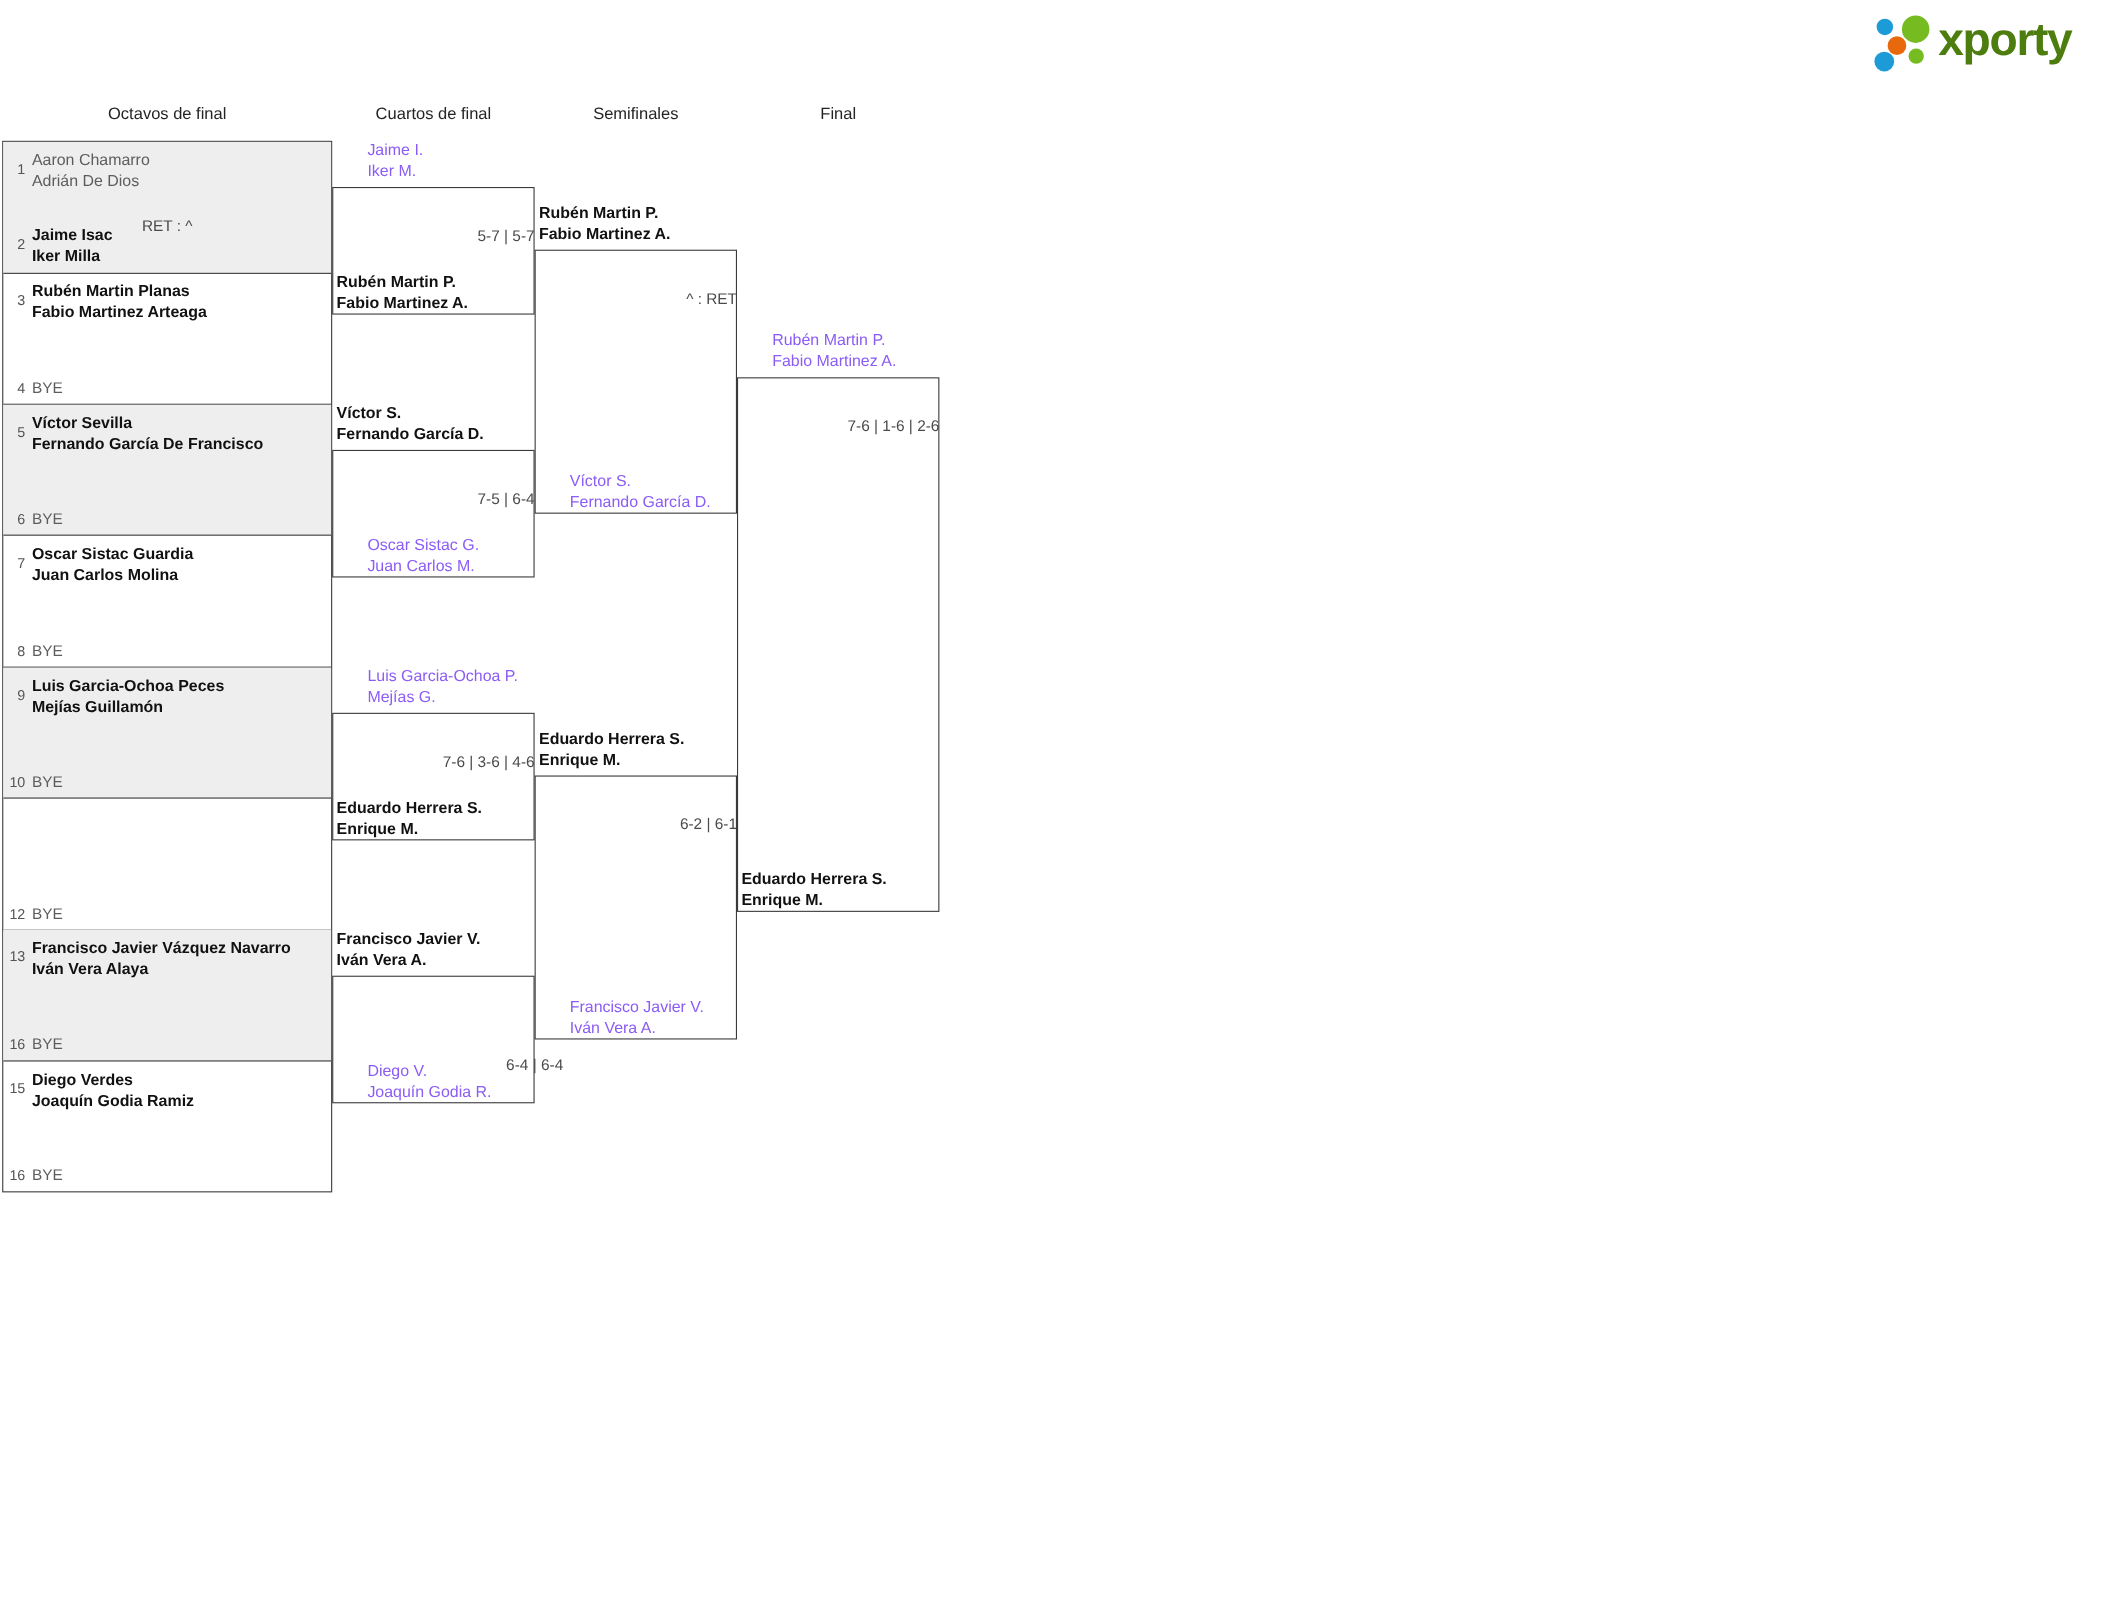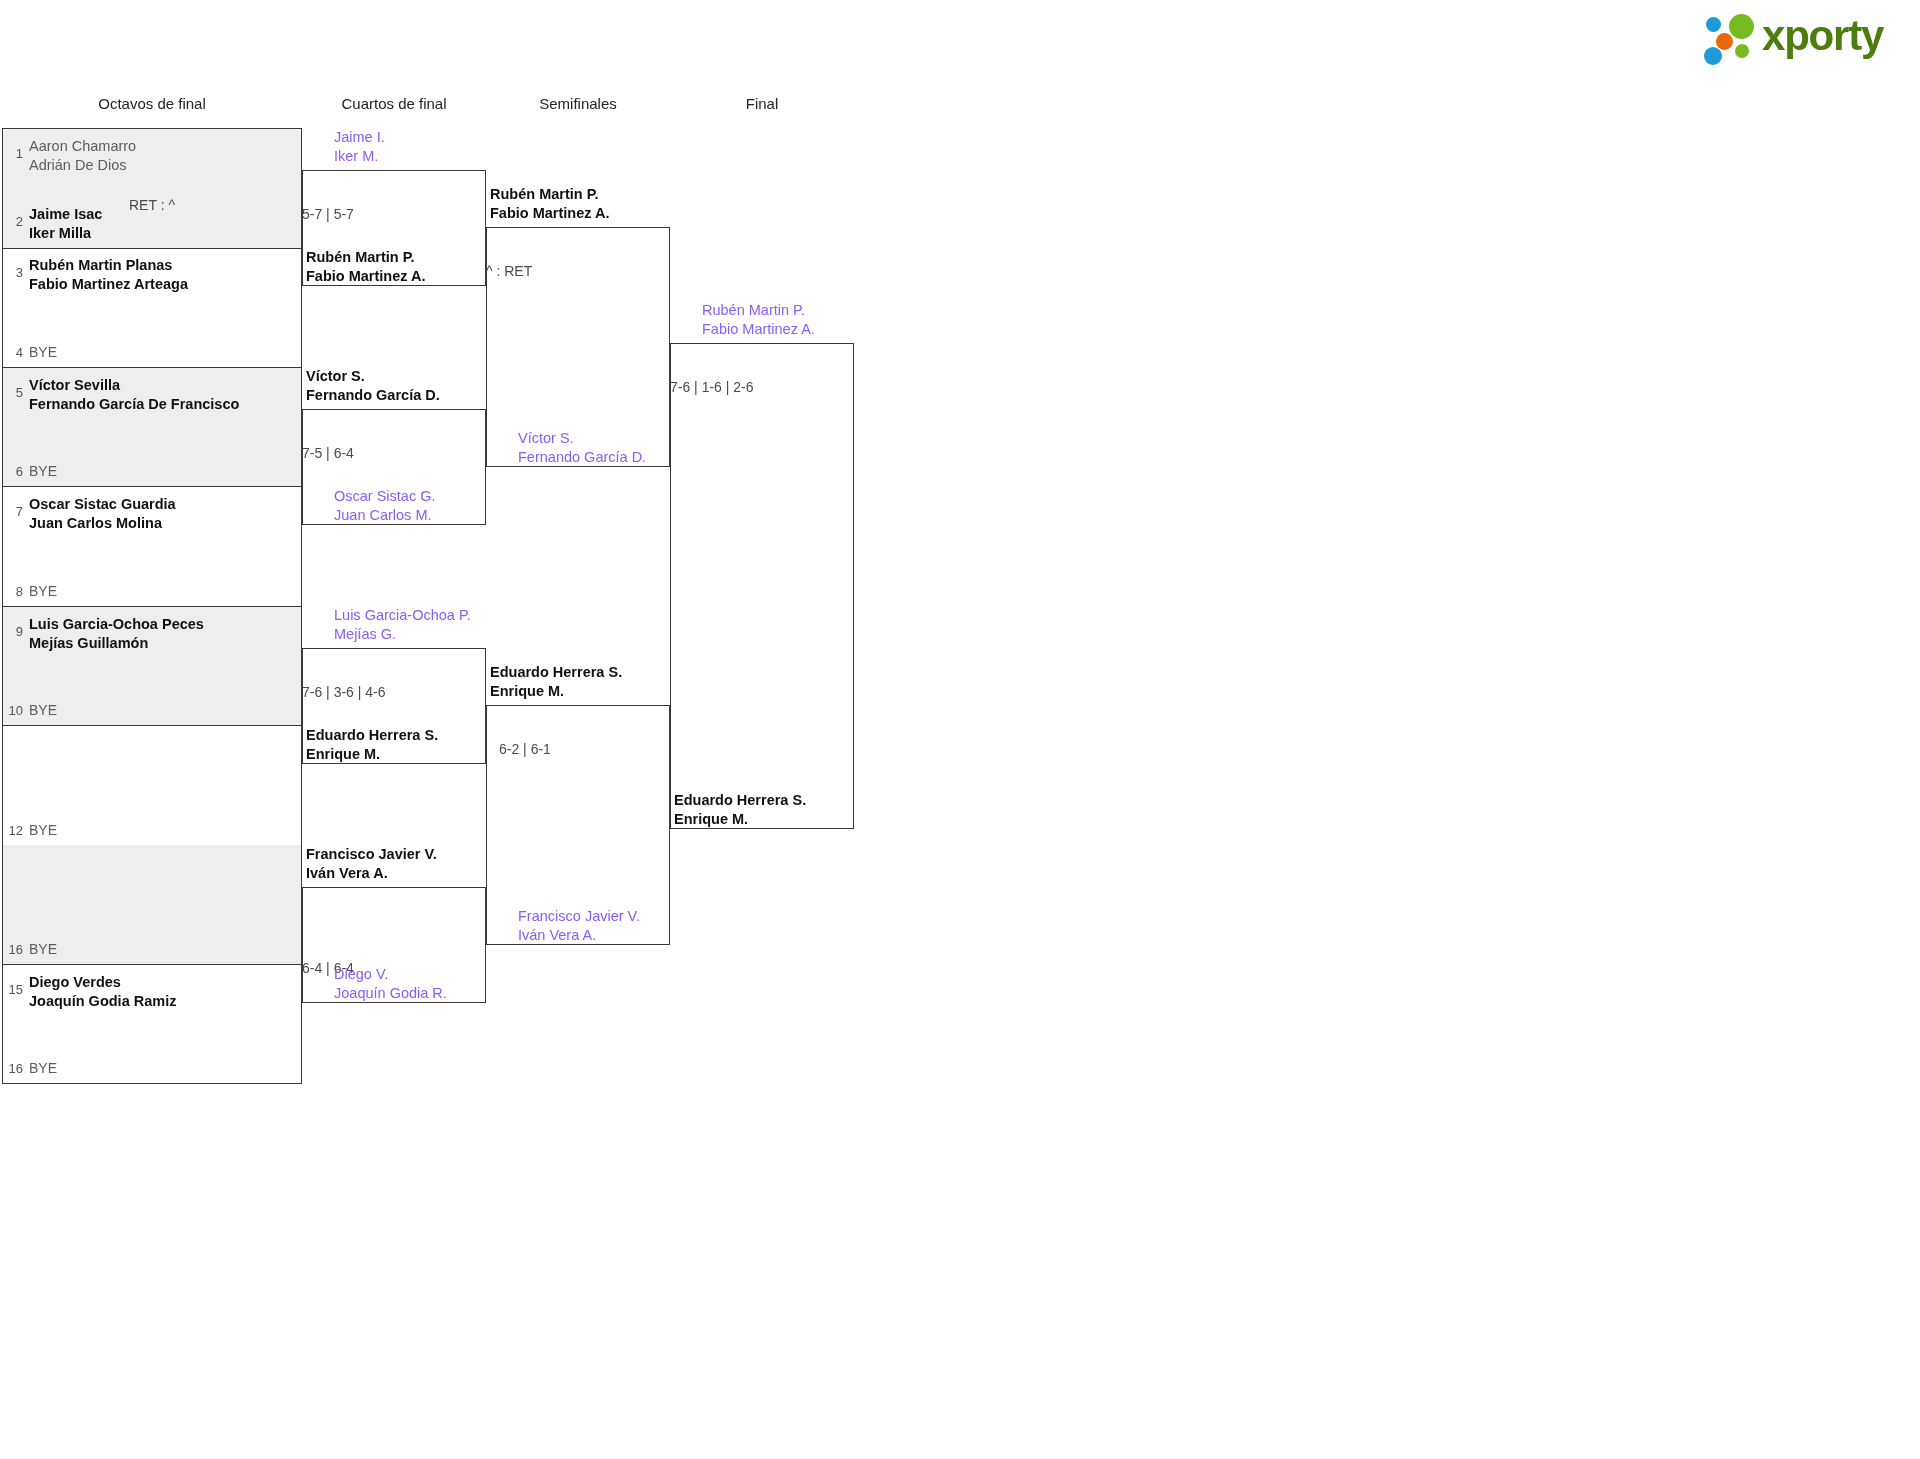--- a/index.html
+++ b/index.html
@@ -123,21 +123,21 @@
   .entry {
     position: absolute;
     font-size: 14.5px;
     line-height: 19px;
     white-space: nowrap;
   }
   .entry.winner { font-weight: bold; color: #111111; }
   .entry.loser  { font-weight: normal; color: #8b5cf6; margin-left: 28px; }
   .score {
     position: absolute;
-    text-align: left;
+    text-align: right;
     font-size: 14px;
     color: #4a4a4a;
     white-space: nowrap;
   }
 </style>
 </head>
 <body>
 
 <div id="page">
 
@@ -232,20 +232,27 @@
         <div class="sep"></div>
       </div>
       <div class="r1-match" style="top: 597px;">
         <div class="r1-slot bot loser bye">
           <span class="seed">12</span>
           <span class="bye-label">BYE</span>
         </div>
         <div class="sep"></div>
       </div>
       <div class="r1-match shaded" style="top: 716.4px;">
+        <div class="r1-slot top winner">
+          <span class="seed">13</span>
+          <span class="names">
+            <div class="n">Francisco Javier Vázquez Navarro</div>
+            <div class="n">Iván Vera Alaya</div>
+          </span>
+        </div>
         <div class="r1-slot bot loser bye">
           <span class="seed">16</span>
           <span class="bye-label">BYE</span>
         </div>
         <div class="sep"></div>
       </div>
       <div class="r1-match" style="top: 835.8px;">
         <div class="r1-slot top winner">
           <span class="seed">15</span>
           <span class="names">

